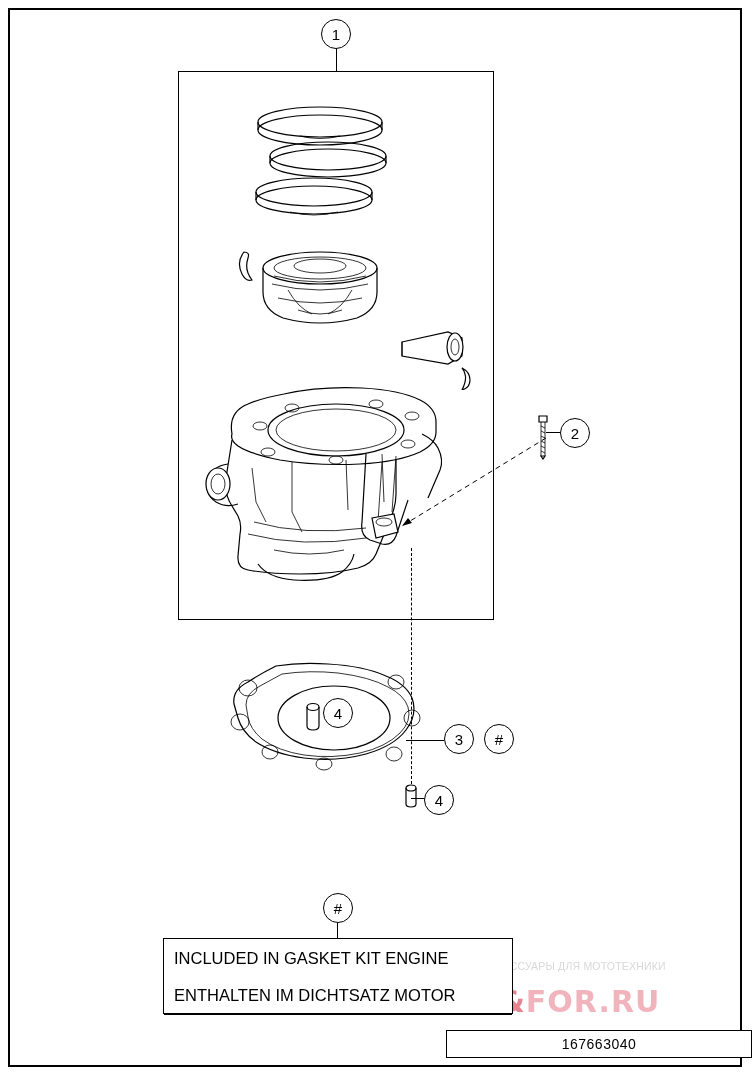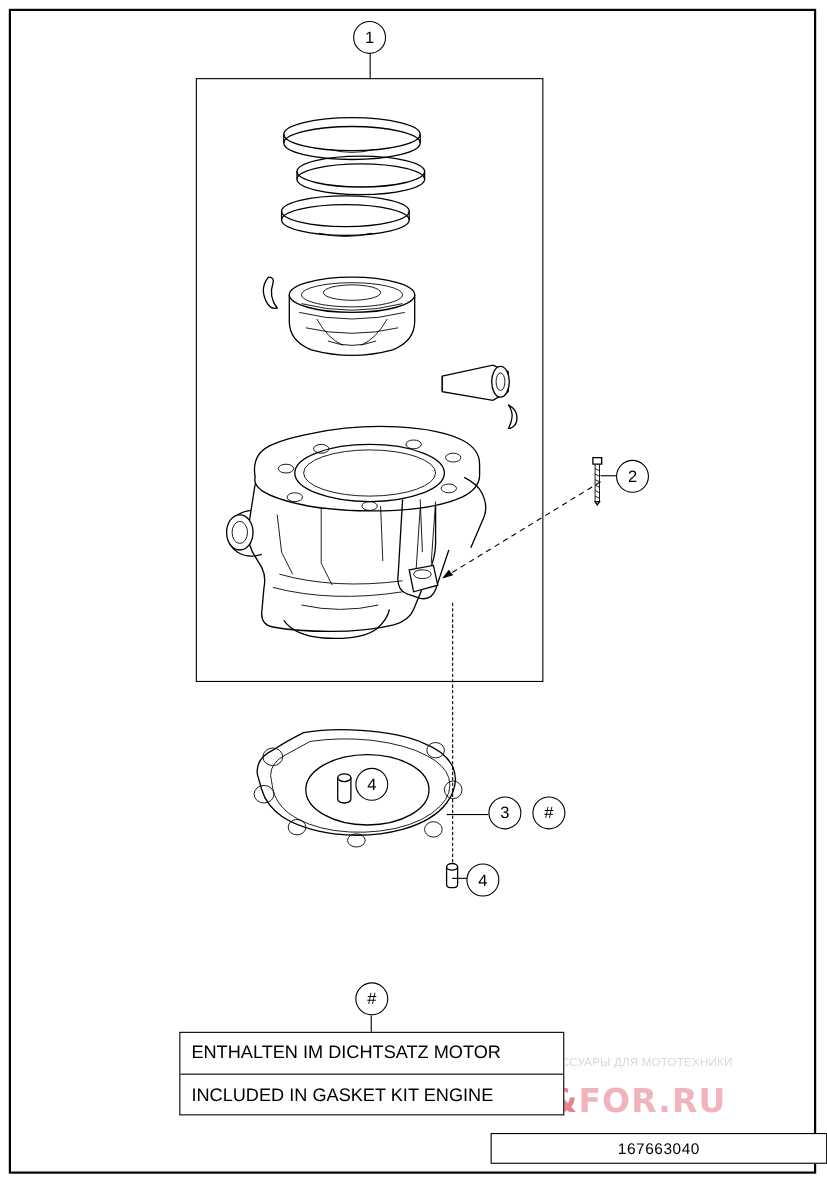--- a/index.html
+++ b/index.html
@@ -322,22 +322,22 @@
     <span>4</span>
   </div>
 
   <div class="leader" style="left:337px; top:923px; width:1.4px; height:16px;"></div>
 
   <div class="balloon" style="left:323px; top:893px;">
     <span>#</span>
   </div>
 
   <div id="legend-box">
+    <div class="line">INCLUDED IN GASKET KIT ENGINE</div>
     <div class="line top">ENTHALTEN IM DICHTSATZ MOTOR</div>
-    <div class="line">INCLUDED IN GASKET KIT ENGINE</div>
   </div>
 
   <div id="watermark">
     <div class="wm-top">ЗАПЧАСТИ И АКСЕССУАРЫ ДЛЯ МОТОТЕХНИКИ</div>
     <div class="wm-main">
       <span>PART</span><span class="dark">&amp;</span><span>FOR.RU</span>
     </div>
   </div>
 
   <div id="partnumber-box">

